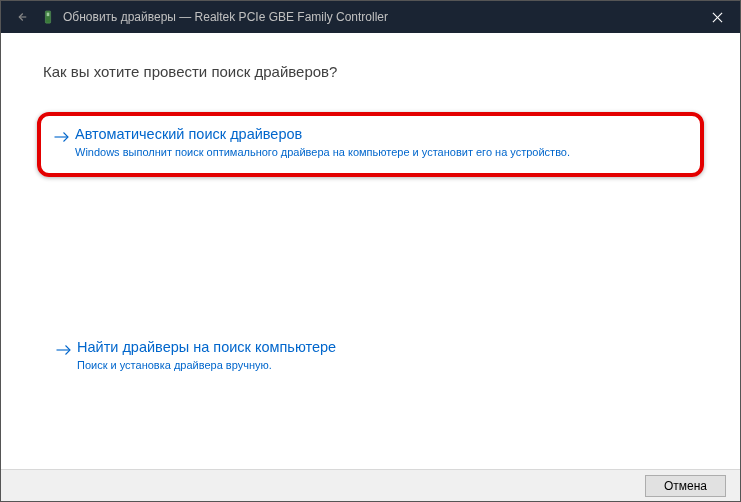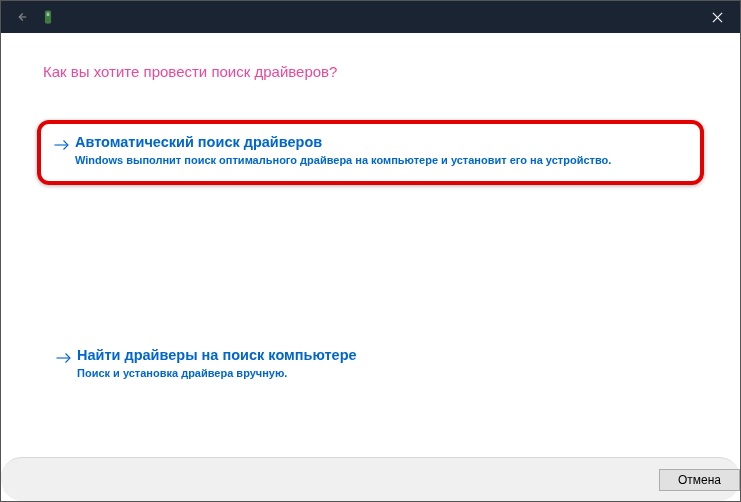--- a/index.html
+++ b/index.html
@@ -49,32 +49,31 @@
     display: flex;
     align-items: center;
     justify-content: center;
     color: #fff;
   }
   .close-btn svg { width: 11px; height: 11px; }
   .content {
     padding: 30px 42px 0 42px;
   }
   .heading {
-    color: #ec4899;
+    color: #404040;
     font-size: 15px;
     font-weight: 400;
-    margin-bottom: 40px;
+    margin-bottom: 32px;
   }
   .option {
     display: flex;
     align-items: flex-start;
     padding: 12px 8px;
     margin-bottom: 20px;
     cursor: pointer;
-    font-weight: bold;
   }
   .option.highlighted {
     border: 4px solid #e30000;
     border-radius: 12px;
     box-shadow: 0 1px 4px rgba(0,0,0,0.3);
     padding: 10px 8px 14px 8px;
     margin-left: -6px;
     margin-right: -6px;
   }
   .option-arrow {
@@ -99,27 +98,27 @@
     line-height: 1.3;
   }
   .second-option {
     margin-top: 150px;
   }
   .footer {
     position: absolute;
     bottom: 0;
     left: 0;
     right: 0;
-    height: 44px;
+    height: 32px;
     background: #f0f0f0;
     border-top: 1px solid #d8d8d8;
     display: flex;
     align-items: center;
     justify-content: flex-end;
-    border-radius: 21px;
+    padding-right: 14px;
   }
   .cancel-btn {
     background: #e1e1e1;
     border: 1px solid #adadad;
     font-size: 12px;
     padding: 3px 18px;
     font-family: inherit;
     cursor: pointer;
   }
 </style>
@@ -132,20 +131,21 @@
       <polyline points="15 18 9 12 15 6"></polyline>
       <line x1="9" y1="12" x2="21" y2="12"></line>
     </svg>
   </div>
   <span class="title-icon">
     <svg viewBox="0 0 16 16">
       <rect x="5" y="1" width="6" height="14" rx="1" fill="#3a7a3a" stroke="#6aaa6a" stroke-width="0.5"></rect>
       <rect x="6.5" y="3" width="3" height="4" fill="#9cc99c"></rect>
     </svg>
   </span>
+  <span class="title-text">Обновить драйверы — Realtek PCIe GBE Family Controller</span>
   <div class="close-btn">
     <svg viewBox="0 0 12 12" stroke="currentColor" stroke-width="1.2">
       <line x1="1" y1="1" x2="11" y2="11"></line>
       <line x1="11" y1="1" x2="1" y2="11"></line>
     </svg>
   </div>
 </div>
 
 <div class="content">
   <h1 class="heading">Как вы хотите провести поиск драйверов?</h1>

